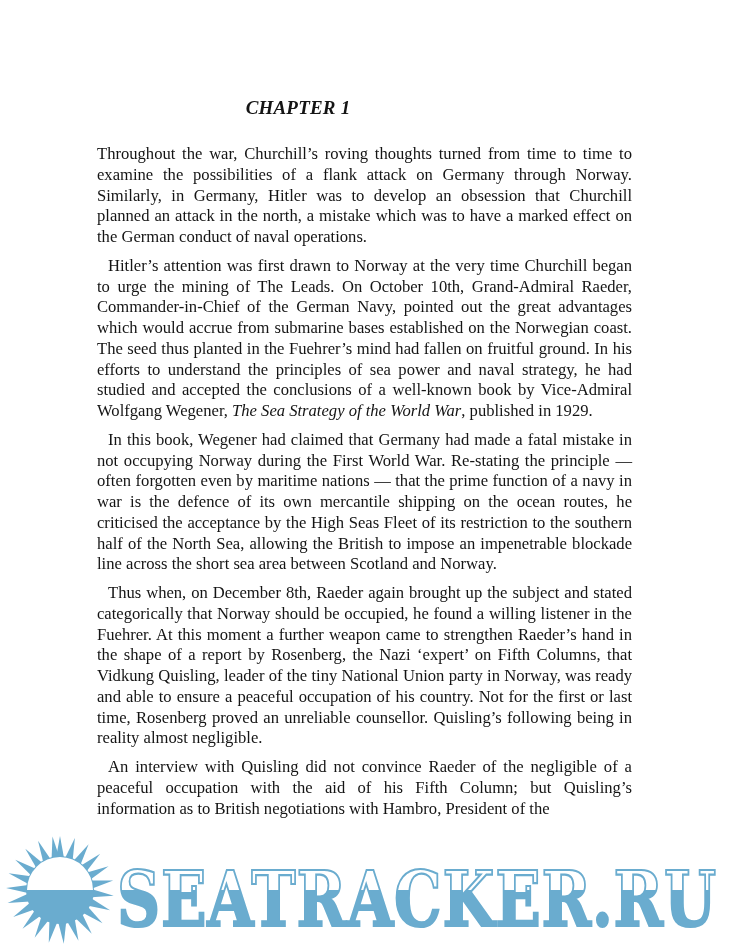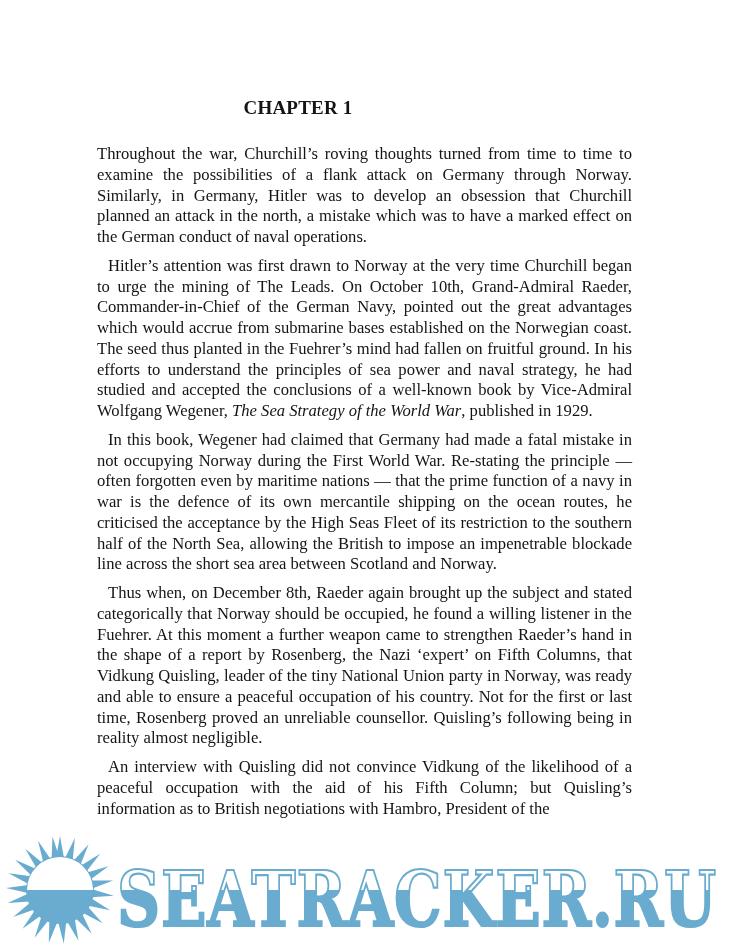--- a/index.html
+++ b/index.html
@@ -2,21 +2,21 @@
 <html><head>
 <meta charset="utf-8">
 <style>
   html, body { margin: 0; padding: 0; }
   body {
     width: 730px; height: 944px; background: #ffffff; position: relative; overflow: hidden;
     font-family: "Liberation Serif", "DejaVu Serif", serif; color: #141414;
   }
   .chapter-title {
     position: absolute; left: 0; top: 96px; width: 596px; text-align: center;
-    font-weight: bold; font-size: 19px; letter-spacing: 0.2px; line-height: 24px;
+    font-weight: bold; font-size: 19px; letter-spacing: 0.2px; line-height: 24px; font-style: italic;
   }
   .body-text {
     position: absolute; left: 89px; top: 136px; width: 551px;
     font-size: 16.6px; line-height: 20.75px; text-align: justify;
   }
   .body-text p { margin: 8px; text-indent: 0; }
   .body-text p + p { text-indent: 11px; font-family: Liberation Serif, serif; }
   .body-text em { font-style: italic; }
   .watermark {
     position: absolute; left: 0; top: 834px; width: 730px; height: 110px;
@@ -26,21 +26,21 @@
 </head>
 <body>
 
 <div class="chapter-title">CHAPTER 1</div>
 
 <div class="body-text">
   <p>Throughout the war, Churchill’s roving thoughts turned from time to time to examine the possibilities of a flank attack on Germany through Norway. Similarly, in Germany, Hitler was to develop an obsession that Churchill planned an attack in the north, a mistake which was to have a marked effect on the German conduct of naval operations.</p>
   <p><span>Hitler’s attention was first drawn to Norway at the very time Churchill began to urge the mining of The Leads. On October 10th, Grand-Admiral Raeder, Commander-in-Chief of the German Navy, pointed out the great advantages which would accrue from submarine bases established on the Norwegian coast. The seed thus planted in the Fuehrer’s mind had fallen on fruitful ground. In his efforts to understand the principles of sea power and naval strategy, he had studied and accepted the conclusions of a well-known book by Vice-Admiral Wolfgang Wegener, </span><em>The Sea Strategy of the World War</em><span>, published in 1929.</span></p>
   <p>In this book, Wegener had claimed that Germany had made a fatal mistake in not occupying Norway during the First World War. Re-stating the principle — often forgotten even by maritime nations — that the prime function of a navy in war is the defence of its own mercantile shipping on the ocean routes, he criticised the acceptance by the High Seas Fleet of its restriction to the southern half of the North Sea, allowing the British to impose an impenetrable blockade line across the short sea area between Scotland and Norway.</p>
   <p>Thus when, on December 8th, Raeder again brought up the subject and stated categorically that Norway should be occupied, he found a willing listener in the Fuehrer. At this moment a further weapon came to strengthen Raeder’s hand in the shape of a report by Rosenberg, the Nazi ‘expert’ on Fifth Columns, that Vidkung Quisling, leader of the tiny National Union party in Norway, was ready and able to ensure a peaceful occupation of his country. Not for the first or last time, Rosenberg proved an unreliable counsellor. Quisling’s following being in reality almost negligible.</p>
-  <p>An interview with Quisling did not convince Vidkung of the likelihood of a peaceful occupation with the aid of his Fifth Column; but Quisling’s information as to British negotiations with Hambro, President of the</p>
+  <p>An interview with Quisling did not convince Raeder of the negligible of a peaceful occupation with the aid of his Fifth Column; but Quisling’s information as to British negotiations with Hambro, President of the</p>
 </div>
 
 <div class="watermark">
   <svg width="730" height="110" viewBox="0 0 730 110">
     <defs>
       <clipPath id="lowerHalf">
           <rect x="0" y="56" width="730" height="60"></rect>
         </clipPath>
     </defs>
 

